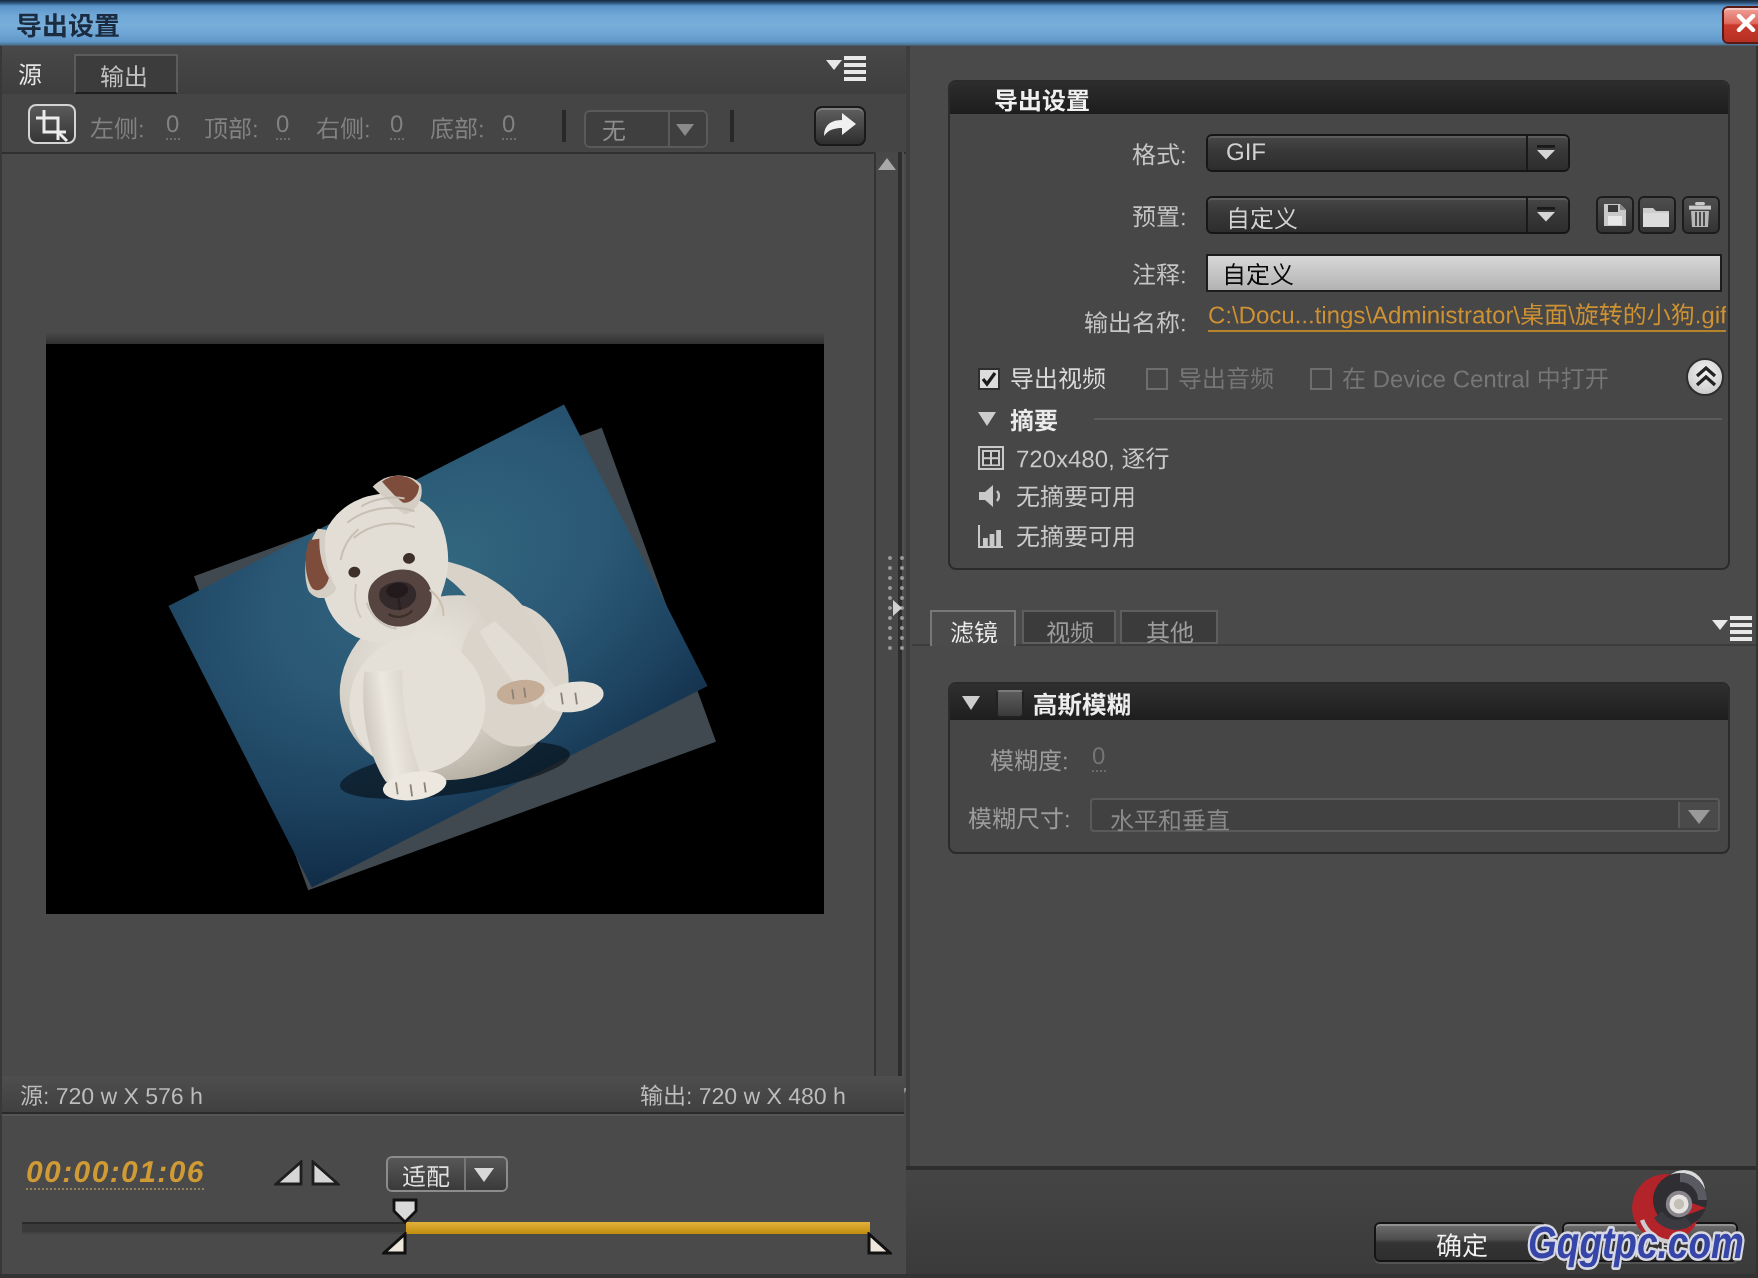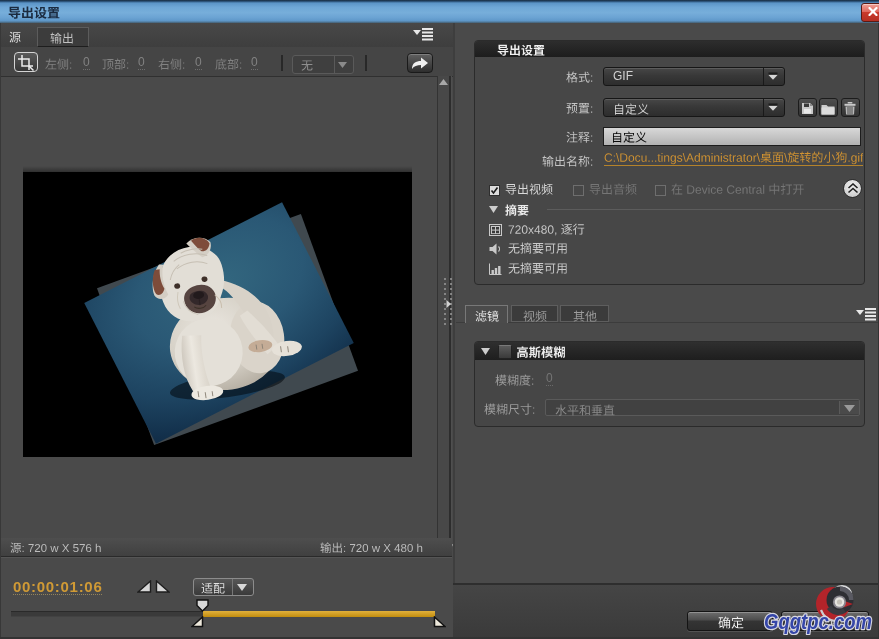--- a/index.html
+++ b/index.html
@@ -191,21 +191,21 @@
       <path d="M6.2 -4.7H9.7V-3.7H6.2ZM6.2 -6.3H9.7V-5.3H6.2ZM5.8 -2.4C5.5 -1.6 5.0 -0.8 4.4 -0.2C4.6 -0.1 5.0 0.1 5.1 0.2C5.6 -0.4 6.2 -1.3 6.6 -2.1ZM9.1 -2.2C9.5 -1.4 10.1 -0.5 10.3 0.1L11.1 -0.2C10.8 -0.8 10.3 -1.7 9.8 -2.4ZM1.0 -8.9C1.6 -8.5 2.5 -8.0 2.9 -7.6L3.4 -8.3C3.0 -8.6 2.1 -9.2 1.5 -9.5ZM0.4 -5.8C1.1 -5.5 1.9 -4.9 2.4 -4.6L2.9 -5.3C2.4 -5.6 1.6 -6.1 0.9 -6.4ZM0.7 0.3 1.4 0.8C2.0 -0.3 2.6 -1.7 3.1 -3.0L2.4 -3.4C1.9 -2.1 1.2 -0.6 0.7 0.3ZM3.9 -9.1V-5.9C3.9 -4.0 3.8 -1.4 2.5 0.4C2.7 0.5 3.0 0.7 3.2 0.9C4.5 -1.1 4.7 -3.9 4.7 -5.9V-8.3H10.9V-9.1ZM7.5 -8.2C7.4 -7.8 7.3 -7.3 7.1 -7.0H5.4V-3.0H7.5V0.0C7.5 0.1 7.4 0.2 7.3 0.2C7.1 0.2 6.6 0.2 6.1 0.2C6.2 0.4 6.3 0.7 6.3 0.9C7.1 0.9 7.6 0.9 7.9 0.8C8.2 0.7 8.3 0.4 8.3 0.0V-3.0H10.5V-7.0H8.0C8.1 -7.3 8.3 -7.6 8.4 -8.0Z M12.6 -4.9V-6.1H13.6V-4.9ZM12.6 0.0V-1.2H13.6V0.0Z M23.7 -7.1Q22.5 -5.2 22.0 -4.2Q21.5 -3.1 21.2 -2.1Q21.0 -1.1 21.0 0.0H19.9Q19.9 -1.5 20.6 -3.2Q21.2 -4.9 22.7 -7.1H18.5V-7.9H23.7Z M24.9 0.0V-0.7Q25.2 -1.4 25.6 -1.9Q26.0 -2.4 26.4 -2.8Q26.9 -3.2 27.3 -3.5Q27.8 -3.9 28.1 -4.2Q28.5 -4.6 28.7 -5.0Q28.9 -5.3 28.9 -5.8Q28.9 -6.5 28.6 -6.8Q28.2 -7.2 27.5 -7.2Q26.9 -7.2 26.4 -6.8Q26.0 -6.5 25.9 -5.9L24.9 -6.0Q25.0 -6.9 25.7 -7.5Q26.4 -8.0 27.5 -8.0Q28.7 -8.0 29.3 -7.5Q30.0 -6.9 30.0 -5.9Q30.0 -5.4 29.8 -4.9Q29.6 -4.5 29.1 -4.0Q28.7 -3.6 27.6 -2.6Q26.9 -2.1 26.5 -1.7Q26.1 -1.3 26.0 -0.9H30.1V0.0Z M36.6 -4.0Q36.6 -2.0 35.9 -0.9Q35.2 0.1 33.9 0.1Q32.5 0.1 31.8 -0.9Q31.1 -2.0 31.1 -4.0Q31.1 -6.0 31.8 -7.0Q32.5 -8.0 33.9 -8.0Q35.3 -8.0 36.0 -7.0Q36.6 -6.0 36.6 -4.0ZM35.6 -4.0Q35.6 -5.7 35.2 -6.4Q34.8 -7.2 33.9 -7.2Q33.0 -7.2 32.6 -6.5Q32.2 -5.7 32.2 -4.0Q32.2 -2.3 32.6 -1.5Q33.0 -0.7 33.9 -0.7Q34.8 -0.7 35.2 -1.5Q35.6 -2.3 35.6 -4.0Z M46.9 0.0H45.7L44.6 -4.3L44.4 -5.2Q44.4 -5.0 44.3 -4.5Q44.2 -4.0 43.1 0.0H42.0L40.3 -6.1H41.3L42.3 -1.9Q42.3 -1.8 42.5 -0.8L42.6 -1.3L43.9 -6.1H45.0L46.0 -1.9L46.3 -0.8L46.5 -1.6L47.6 -6.1H48.6Z M58.0 0.0 55.6 -3.5 53.2 0.0H52.0L55.0 -4.1L52.3 -7.9H53.4L55.6 -4.8L57.8 -7.9H59.0L56.3 -4.1L59.2 0.0Z M68.6 -2.6Q68.6 -1.3 67.8 -0.6Q67.1 0.1 65.7 0.1Q64.6 0.1 64.0 -0.4Q63.3 -0.9 63.1 -1.8L64.1 -1.9Q64.4 -0.7 65.8 -0.7Q66.6 -0.7 67.0 -1.2Q67.5 -1.7 67.5 -2.6Q67.5 -3.3 67.0 -3.8Q66.6 -4.2 65.8 -4.2Q65.4 -4.2 65.0 -4.1Q64.7 -4.0 64.3 -3.7H63.3L63.6 -7.9H68.1V-7.1H64.5L64.4 -4.5Q65.0 -5.0 66.0 -5.0Q67.2 -5.0 67.9 -4.4Q68.6 -3.7 68.6 -2.6Z M74.9 -7.1Q73.6 -5.2 73.1 -4.2Q72.6 -3.1 72.4 -2.1Q72.1 -1.1 72.1 0.0H71.1Q71.1 -1.5 71.7 -3.2Q72.4 -4.9 73.9 -7.1H69.6V-7.9H74.9Z M81.3 -2.6Q81.3 -1.3 80.6 -0.6Q80.0 0.1 78.8 0.1Q77.4 0.1 76.7 -0.9Q76.0 -1.9 76.0 -3.8Q76.0 -5.8 76.7 -6.9Q77.5 -8.0 78.8 -8.0Q80.6 -8.0 81.1 -6.4L80.1 -6.2Q79.8 -7.2 78.8 -7.2Q78.0 -7.2 77.5 -6.4Q77.0 -5.6 77.0 -4.1Q77.3 -4.6 77.8 -4.8Q78.3 -5.1 78.9 -5.1Q80.0 -5.1 80.7 -4.4Q81.3 -3.7 81.3 -2.6ZM80.3 -2.5Q80.3 -3.4 79.9 -3.9Q79.4 -4.3 78.7 -4.3Q78.0 -4.3 77.6 -3.9Q77.1 -3.5 77.1 -2.8Q77.1 -1.9 77.6 -1.3Q78.0 -0.7 78.7 -0.7Q79.5 -0.7 79.9 -1.2Q80.3 -1.7 80.3 -2.5Z M86.8 -5.0Q87.1 -5.6 87.6 -5.9Q88.0 -6.2 88.7 -6.2Q89.7 -6.2 90.2 -5.7Q90.7 -5.2 90.7 -4.0V0.0H89.7V-3.9Q89.7 -4.5 89.5 -4.8Q89.4 -5.1 89.1 -5.3Q88.9 -5.4 88.4 -5.4Q87.7 -5.4 87.3 -4.9Q86.8 -4.4 86.8 -3.6V0.0H85.8V-8.3H86.8V-6.2Q86.8 -5.8 86.8 -5.5Q86.8 -5.1 86.8 -5.0Z" fill="#bdbdbd"></path>
     </svg>
   </div>
 <div style="position:absolute;left:320px;top:540px;">
     <svg style="display:block" width="103" height="15" viewBox="0 -11.96 103 14.95">
       <path d="M8.4 -5.1V-1.0H9.1V-5.1ZM9.9 -5.6V-0.1C9.9 0.1 9.9 0.1 9.7 0.1C9.6 0.1 9.1 0.1 8.6 0.1C8.7 0.3 8.8 0.6 8.8 0.8C9.5 0.8 10.0 0.8 10.2 0.7C10.5 0.6 10.6 0.4 10.6 -0.1V-5.6ZM0.8 -3.8C0.9 -3.9 1.2 -4.0 1.6 -4.0H2.5V-2.4C1.7 -2.2 1.0 -2.0 0.5 -1.9L0.7 -1.1L2.5 -1.6V0.9H3.3V-1.8L4.2 -2.0L4.2 -2.7L3.3 -2.5V-4.0H4.2V-4.7H3.3V-6.5H2.5V-4.7H1.5C1.8 -5.6 2.1 -6.5 2.3 -7.5H4.2V-8.3H2.5C2.6 -8.7 2.7 -9.1 2.7 -9.5L1.9 -9.6C1.9 -9.2 1.8 -8.7 1.7 -8.3H0.5V-7.5H1.6C1.4 -6.5 1.1 -5.8 1.0 -5.5C0.9 -4.9 0.7 -4.6 0.6 -4.5C0.6 -4.3 0.8 -4.0 0.8 -3.8ZM7.6 -9.7C6.8 -8.5 5.4 -7.3 4.0 -6.7C4.2 -6.5 4.4 -6.3 4.6 -6.1C4.9 -6.2 5.2 -6.4 5.5 -6.6V-6.1H9.7V-6.7C10.0 -6.5 10.3 -6.3 10.6 -6.2C10.8 -6.4 11.0 -6.7 11.2 -6.9C10.0 -7.4 8.9 -8.0 8.0 -9.0L8.3 -9.4ZM5.8 -6.8C6.5 -7.3 7.1 -7.9 7.6 -8.4C8.2 -7.8 8.8 -7.3 9.5 -6.8ZM7.1 -4.7V-3.8H5.5V-4.7ZM4.8 -5.4V0.9H5.5V-1.5H7.1V0.0C7.1 0.1 7.0 0.1 6.9 0.1C6.8 0.1 6.5 0.1 6.2 0.1C6.3 0.3 6.4 0.7 6.4 0.9C6.9 0.9 7.2 0.9 7.5 0.7C7.7 0.6 7.8 0.4 7.8 0.0V-5.4ZM5.5 -3.1H7.1V-2.2H5.5Z M12.7 -3.9V0.2H20.9V0.9H21.8V-3.9H20.9V-0.6H17.7V-4.6H21.3V-8.6H20.4V-5.5H17.7V-9.6H16.8V-5.5H14.1V-8.6H13.2V-4.6H16.8V-0.6H13.7V-3.9Z M24.1 -4.9V-6.1H25.1V-4.9ZM24.1 0.0V-1.2H25.1V0.0Z M35.2 -7.1Q34.0 -5.2 33.5 -4.2Q33.0 -3.1 32.7 -2.1Q32.5 -1.1 32.5 0.0H31.4Q31.4 -1.5 32.1 -3.2Q32.7 -4.9 34.2 -7.1H30.0V-7.9H35.2Z M36.4 0.0V-0.7Q36.7 -1.4 37.1 -1.9Q37.5 -2.4 37.9 -2.8Q38.4 -3.2 38.8 -3.5Q39.3 -3.9 39.6 -4.2Q40.0 -4.6 40.2 -5.0Q40.4 -5.3 40.4 -5.8Q40.4 -6.5 40.1 -6.8Q39.7 -7.2 39.0 -7.2Q38.4 -7.2 37.9 -6.8Q37.5 -6.5 37.4 -5.9L36.4 -6.0Q36.5 -6.9 37.2 -7.5Q37.9 -8.0 39.0 -8.0Q40.2 -8.0 40.8 -7.5Q41.5 -6.9 41.5 -5.9Q41.5 -5.4 41.3 -4.9Q41.1 -4.5 40.6 -4.0Q40.2 -3.6 39.1 -2.6Q38.4 -2.1 38.0 -1.7Q37.6 -1.3 37.5 -0.9H41.6V0.0Z M48.1 -4.0Q48.1 -2.0 47.4 -0.9Q46.7 0.1 45.4 0.1Q44.0 0.1 43.3 -0.9Q42.6 -2.0 42.6 -4.0Q42.6 -6.0 43.3 -7.0Q44.0 -8.0 45.4 -8.0Q46.8 -8.0 47.5 -7.0Q48.1 -6.0 48.1 -4.0ZM47.1 -4.0Q47.1 -5.7 46.7 -6.4Q46.3 -7.2 45.4 -7.2Q44.5 -7.2 44.1 -6.5Q43.7 -5.7 43.7 -4.0Q43.7 -2.3 44.1 -1.5Q44.5 -0.7 45.4 -0.7Q46.3 -0.7 46.7 -1.5Q47.1 -2.3 47.1 -4.0Z M58.4 0.0H57.2L56.1 -4.3L55.9 -5.2Q55.9 -5.0 55.8 -4.5Q55.7 -4.0 54.6 0.0H53.5L51.8 -6.1H52.8L53.8 -1.9Q53.8 -1.8 54.0 -0.8L54.1 -1.3L55.4 -6.1H56.5L57.5 -1.9L57.8 -0.8L58.0 -1.6L59.1 -6.1H60.1Z M69.5 0.0 67.1 -3.5 64.7 0.0H63.5L66.5 -4.1L63.8 -7.9H64.9L67.1 -4.8L69.3 -7.9H70.5L67.8 -4.1L70.7 0.0Z M79.1 -1.8V0.0H78.1V-1.8H74.4V-2.6L78.0 -7.9H79.1V-2.6H80.2V-1.8ZM78.1 -6.8Q78.1 -6.7 78.0 -6.5Q77.8 -6.2 77.8 -6.1L75.7 -3.1L75.4 -2.7L75.3 -2.6H78.1Z M86.4 -2.2Q86.4 -1.1 85.7 -0.5Q85.0 0.1 83.7 0.1Q82.5 0.1 81.7 -0.5Q81.0 -1.1 81.0 -2.2Q81.0 -3.0 81.5 -3.5Q81.9 -4.0 82.6 -4.1V-4.2Q82.0 -4.3 81.6 -4.8Q81.2 -5.3 81.2 -6.0Q81.2 -6.9 81.9 -7.5Q82.6 -8.0 83.7 -8.0Q84.9 -8.0 85.6 -7.5Q86.2 -6.9 86.2 -6.0Q86.2 -5.3 85.9 -4.8Q85.5 -4.3 84.8 -4.2V-4.1Q85.6 -4.0 86.0 -3.5Q86.4 -3.0 86.4 -2.2ZM85.2 -5.9Q85.2 -7.3 83.7 -7.3Q83.0 -7.3 82.6 -6.9Q82.3 -6.6 82.3 -5.9Q82.3 -5.3 82.6 -4.9Q83.0 -4.5 83.7 -4.5Q84.4 -4.5 84.8 -4.9Q85.2 -5.2 85.2 -5.9ZM85.4 -2.3Q85.4 -3.0 84.9 -3.4Q84.5 -3.8 83.7 -3.8Q82.9 -3.8 82.5 -3.4Q82.1 -3.0 82.1 -2.3Q82.1 -0.6 83.7 -0.6Q84.6 -0.6 85.0 -1.0Q85.4 -1.4 85.4 -2.3Z M92.9 -4.0Q92.9 -2.0 92.2 -0.9Q91.5 0.1 90.1 0.1Q88.7 0.1 88.1 -0.9Q87.4 -2.0 87.4 -4.0Q87.4 -6.0 88.0 -7.0Q88.7 -8.0 90.1 -8.0Q91.5 -8.0 92.2 -7.0Q92.9 -6.0 92.9 -4.0ZM91.8 -4.0Q91.8 -5.7 91.5 -6.4Q91.1 -7.2 90.1 -7.2Q89.2 -7.2 88.8 -6.5Q88.4 -5.7 88.4 -4.0Q88.4 -2.3 88.8 -1.5Q89.2 -0.7 90.1 -0.7Q91.0 -0.7 91.4 -1.5Q91.8 -2.3 91.8 -4.0Z M98.3 -5.0Q98.6 -5.6 99.1 -5.9Q99.5 -6.2 100.2 -6.2Q101.2 -6.2 101.7 -5.7Q102.2 -5.2 102.2 -4.0V0.0H101.2V-3.9Q101.2 -4.5 101.0 -4.8Q100.9 -5.1 100.6 -5.3Q100.4 -5.4 99.9 -5.4Q99.2 -5.4 98.8 -4.9Q98.3 -4.4 98.3 -3.6V0.0H97.3V-8.3H98.3V-6.2Q98.3 -5.8 98.3 -5.5Q98.3 -5.1 98.3 -5.0Z" fill="#bdbdbd"></path>
     </svg>
   </div>
 <div style="position:absolute;left:0;top:556px;width:452px;height:1px;background:#2a2a2a;"></div>
 <div style="position:absolute;left:0;top:557px;width:452px;height:1px;background:#555;"></div>
-<div style="position:absolute;left:13px;top:580px;color:#d09a35;font-size:15px;font-weight:bold;letter-spacing:0.7px;line-height:14px;border-bottom:1px dotted #93835a;padding-bottom:0px;">00:00:01:06</div>
+<div style="position:absolute;left:13px;top:580px;color:#d09a35;font-size:15px;font-weight:bold;letter-spacing:0.7px;line-height:14px;border-bottom:1px dotted #93835a;padding-bottom:0px;font-style:italic;">00:00:01:06</div>
 <svg style="position:absolute;left:137px;top:580px" width="15" height="13" viewBox="0 0 15 13">
     <polygon points="13.5,1 13.5,12 1,12" fill="#d6d6d6" stroke="#1e1e1e" stroke-width="1.4"></polygon>
   </svg>
 <svg style="position:absolute;left:155px;top:580px" width="15" height="13" viewBox="0 0 15 13">
     <polygon points="1.5,1 14,12 1.5,12" fill="#d6d6d6" stroke="#1e1e1e" stroke-width="1.4"></polygon>
   </svg>
 <div style="position:absolute;left:193px;top:578px;width:59px;height:16px;background:linear-gradient(#575757,#3a3a3a);border:1px solid #8c8c8c;border-radius:3px;">
     <div style="position:absolute;left:7px;top:1px;">
       <svg style="display:block" width="24" height="16" viewBox="0 -12.48 24 15.60">
         <path d="M0.7 -9.2C1.4 -8.6 2.2 -7.7 2.5 -7.2L3.2 -7.7C2.9 -8.3 2.1 -9.1 1.4 -9.6ZM5.5 -4.1H9.7V-2.1H5.5ZM3.0 -5.8H0.5V-5.0H2.1V-1.2C1.6 -1.0 1.0 -0.6 0.5 0.0L1.0 0.8C1.6 0.0 2.3 -0.6 2.7 -0.6C3.0 -0.6 3.3 -0.3 3.8 0.0C4.7 0.5 5.7 0.6 7.1 0.6C8.3 0.6 10.4 0.6 11.3 0.5C11.3 0.3 11.4 -0.2 11.5 -0.4C10.4 -0.3 8.6 -0.2 7.2 -0.2C5.9 -0.2 4.8 -0.3 4.0 -0.7C3.5 -1.0 3.3 -1.2 3.0 -1.3ZM4.6 -4.8V-1.4H10.6V-4.8H8.1V-6.3H11.4V-7.1H8.1V-8.7C9.1 -8.9 10.0 -9.0 10.7 -9.2L10.3 -10.0C8.8 -9.6 6.3 -9.3 4.2 -9.1C4.3 -8.9 4.4 -8.6 4.4 -8.4C5.3 -8.4 6.2 -8.5 7.2 -8.6V-7.1H3.7V-6.3H7.2V-4.8Z M18.6 -9.5V-8.7H22.3V-5.8H18.7V-0.6C18.7 0.6 19.0 0.8 20.1 0.8C20.4 0.8 21.9 0.8 22.2 0.8C23.2 0.8 23.5 0.3 23.6 -1.7C23.4 -1.7 23.0 -1.9 22.8 -2.1C22.7 -0.3 22.6 -0.0 22.1 -0.0C21.8 -0.0 20.5 -0.0 20.2 -0.0C19.7 -0.0 19.6 -0.1 19.6 -0.6V-4.9H22.3V-4.1H23.2V-9.5ZM13.7 -1.9H17.0V-0.6H13.7ZM13.7 -2.6V-6.6H14.5V-5.7C14.5 -5.0 14.4 -4.3 13.7 -3.6C13.8 -3.6 14.0 -3.4 14.1 -3.3C14.9 -4.0 15.0 -4.9 15.0 -5.7V-6.6H15.7V-4.4C15.7 -3.8 15.9 -3.7 16.3 -3.7C16.4 -3.7 16.8 -3.7 16.9 -3.7H17.0V-2.6ZM12.7 -9.6V-8.8H14.4V-7.4H13.0V0.9H13.7V0.1H17.0V0.7H17.8V-7.4H16.4V-8.8H18.1V-9.6ZM15.1 -7.4V-8.8H15.8V-7.4ZM16.2 -6.6H17.0V-4.2L17.0 -4.2C17.0 -4.2 17.0 -4.2 16.8 -4.2C16.7 -4.2 16.4 -4.2 16.4 -4.2C16.2 -4.2 16.2 -4.2 16.2 -4.4Z" fill="#e2e2e2"></path>

